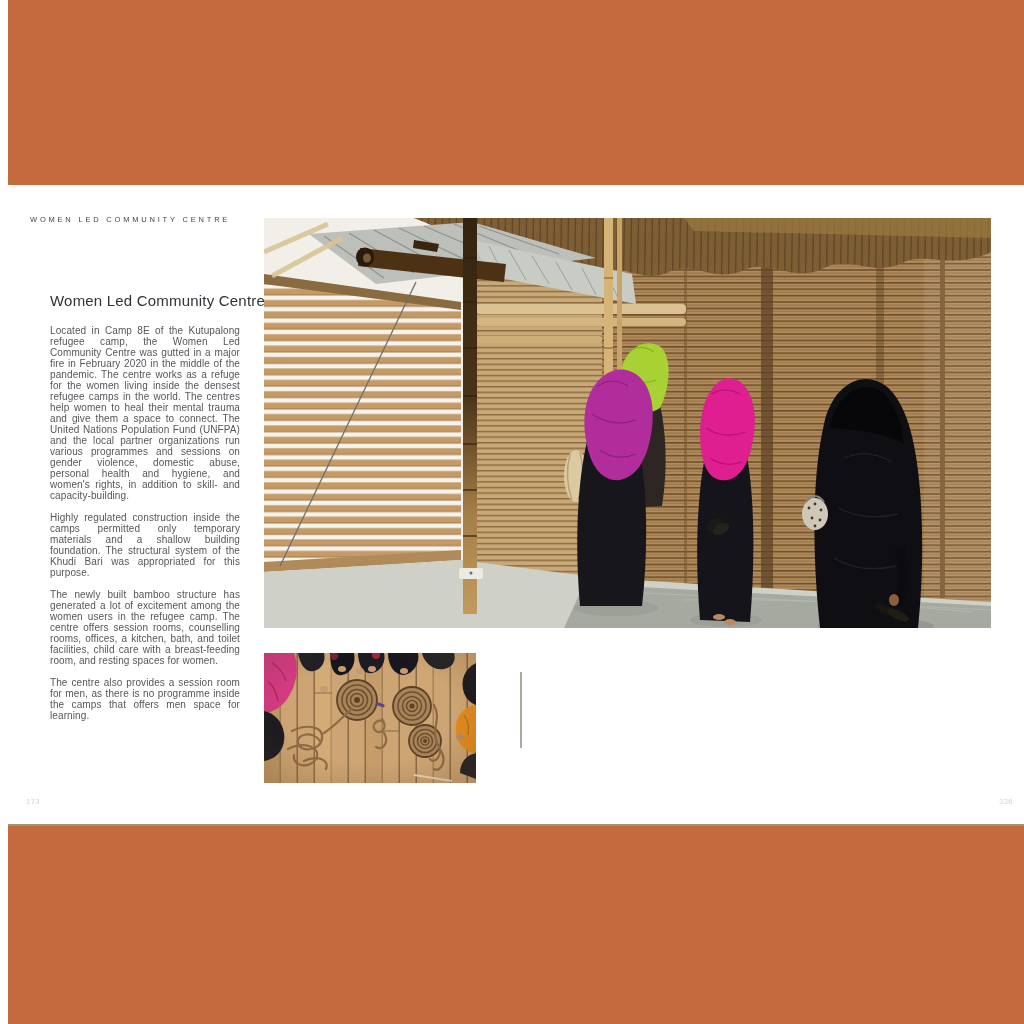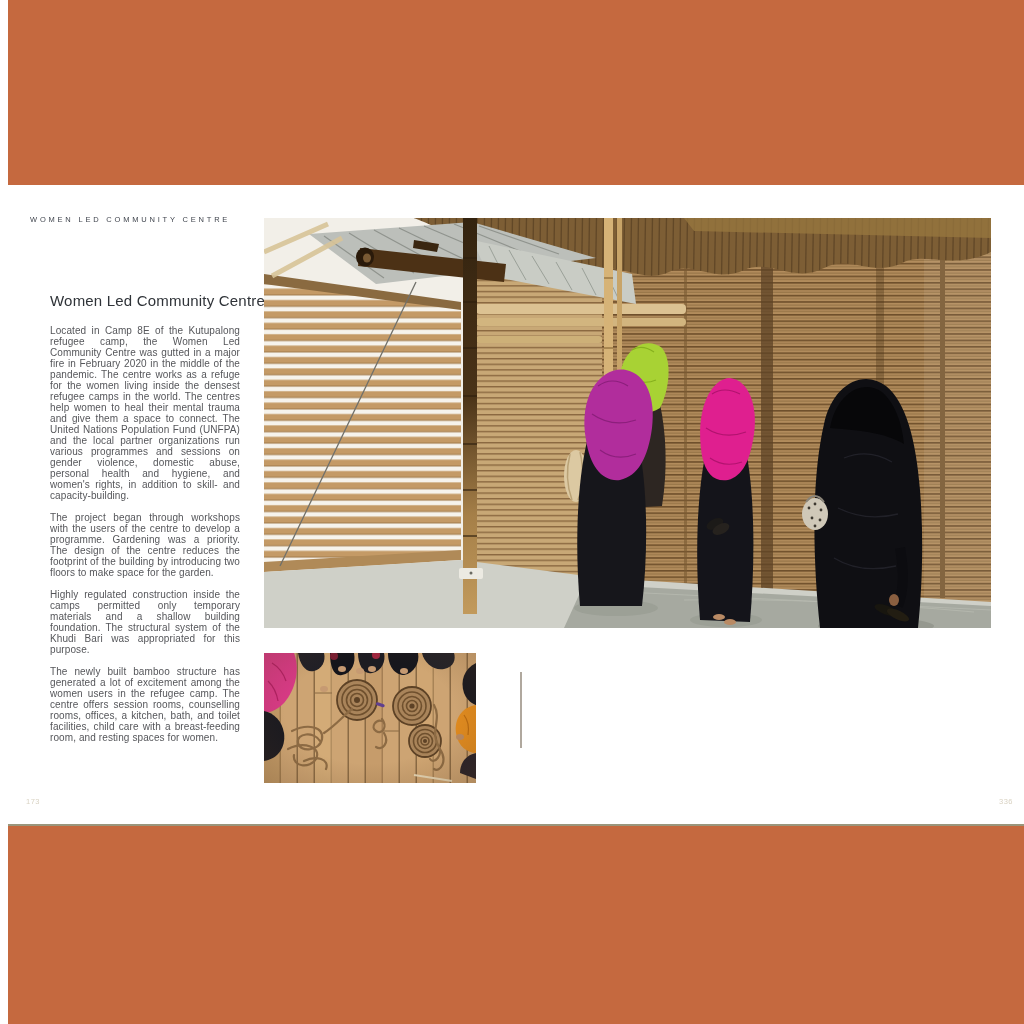--- a/index.html
+++ b/index.html
@@ -42,23 +42,23 @@
 
 <div class="canvas">
 
   <div class="band band-top"></div>
 
   <div class="running-head">WOMEN LED COMMUNITY CENTRE</div>
 
   <div class="text-col">
     <h1 class="article-title">Women Led Community Centre (WLCC)</h1>
     <p>Located in Camp 8E of the Kutupalong refugee camp, the Women Led Community Centre was gutted in a major fire in February 2020 in the middle of the pandemic. The centre works as a refuge for the women living inside the densest refugee camps in the world. The centres help women to heal their mental trauma and give them a space to connect. The United Nations Population Fund (UNFPA) and the local partner organizations run various programmes and sessions on gender violence, domestic abuse, personal health and hygiene, and women's rights, in addition to skill- and capacity-building.</p>
-    <p>The project began through workshops with the users of the centre to develop a programme. Gardening was a priority. The design of the centre reduces the footprint of the building by introducing two floors to make space for the garden.</p>
     <p>Highly regulated construction inside the camps permitted only temporary materials and a shallow building foundation. The structural system of the Khudi Bari was appropriated for this purpose.</p>
     <p>The newly built bamboo structure has generated a lot of excitement among the women users in the refugee camp. The centre offers session rooms, counselling rooms, offices, a kitchen, bath, and toilet facilities, child care with a breast-feeding room, and resting spaces for women.</p>
+    <p>The centre also provides a session room for men, as there is no programme inside the camps that offers men space for learning.</p>
   </div>
 
   <figure class="main-photo" aria-label="Four women in black dresses with magenta, pink and green headscarves walking through a bamboo community centre with slatted walls, thatch roof, corrugated metal and a concrete floor">
     <svg viewBox="0 0 727 410" preserveAspectRatio="none" role="img">
       <defs>
         <pattern id="openSlats" width="12" height="11.4" patternUnits="userSpaceOnUse">
           <rect width="12" height="11.4" fill="#f6f3ec"></rect>
           <rect y="2.2" width="12" height="6.4" fill="#c49a66"></rect>
           <rect y="8.1" width="12" height="0.9" fill="#9d7747"></rect>
         </pattern>

